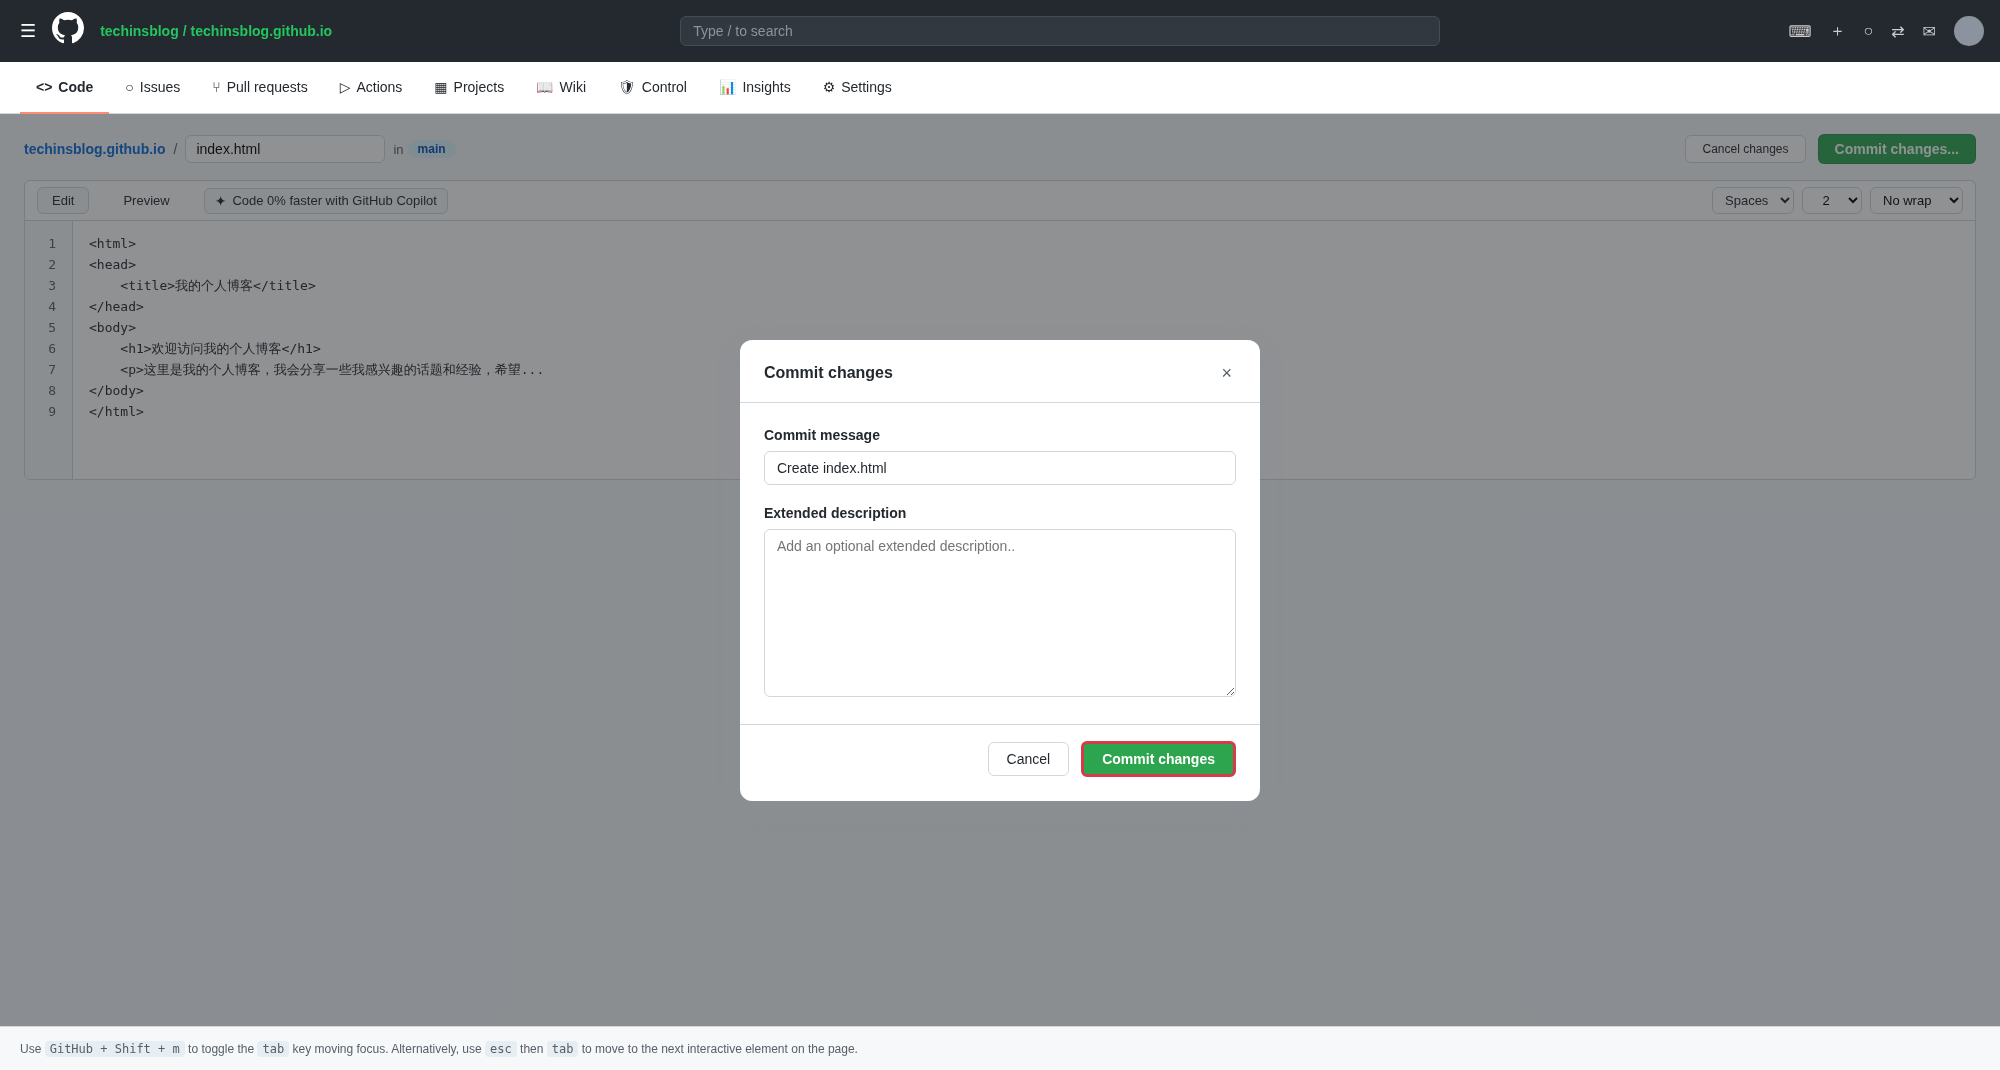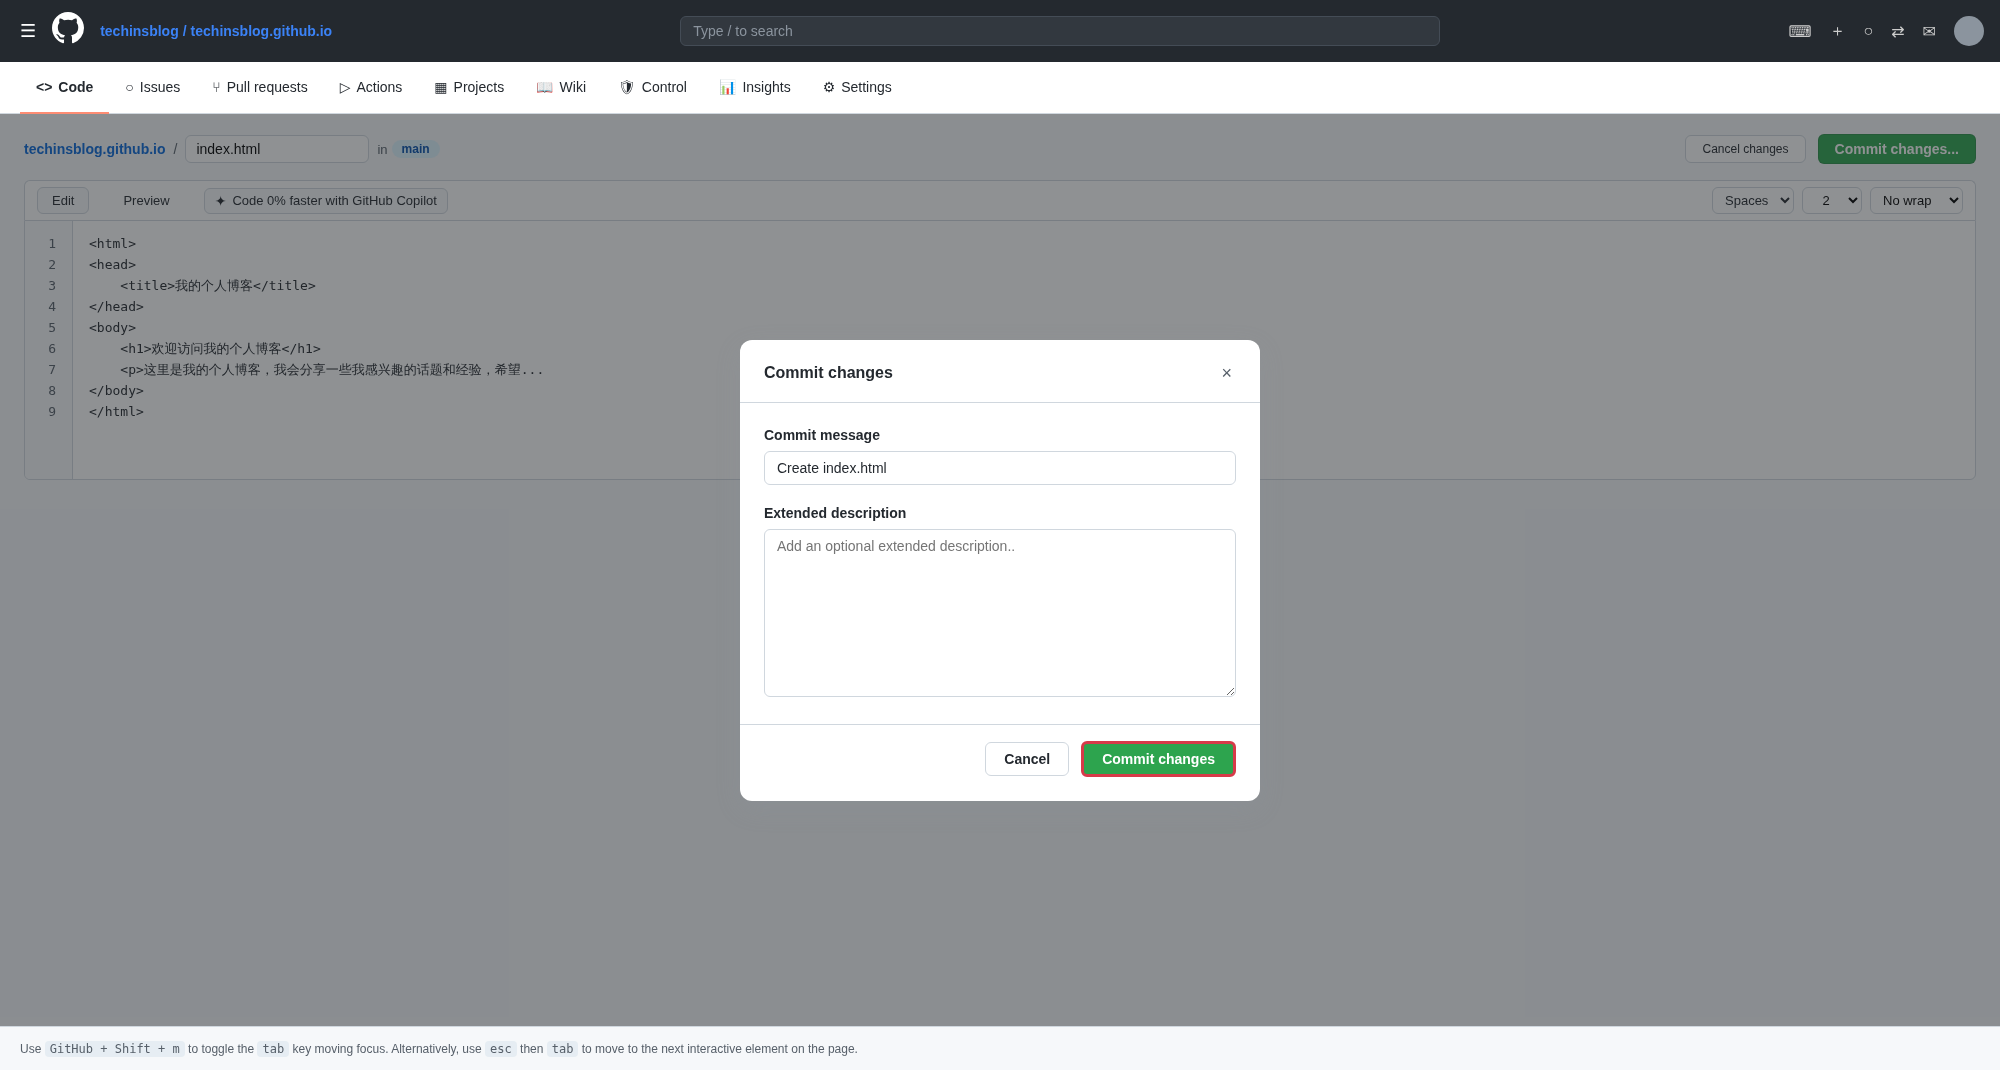--- a/index.html
+++ b/index.html
@@ -38,21 +38,21 @@
     }
     .nav-breadcrumb {
       color: #fff;
       font-size: 14px;
       font-weight: 600;
       display: flex;
       align-items: center;
       gap: 4px;
     }
     .nav-breadcrumb span {
-      color: #3b82f6;
+      color: #22c55e;
     }
     .nav-search {
       flex: 1;
       max-width: 760px;
       margin: 0 auto;
     }
     .nav-search input {
       width: 100%;
       background: #32383f;
       border: 1px solid #444c56;
@@ -126,21 +126,21 @@
       font-size: 14px;
     }
     .filepath-sep { color: #57606a; }
     .filepath-file input {
       border: 1px solid #d0d7de;
       border-radius: 6px;
       padding: 5px 10px;
       font-size: 14px;
       background: #fff;
       outline: none;
-      width: 184px;
+      width: 200px;
     }
     .filepath-branch {
       display: flex;
       align-items: center;
       gap: 4px;
       font-size: 13px;
       color: #57606a;
     }
     .branch-badge {
       background: #ddf4ff;
@@ -358,21 +358,21 @@
       border-top: 1px solid #d0d7de;
     }
     .btn-cancel-modal {
       background: #fff;
       border: 1px solid #d0d7de;
       border-radius: 6px;
       padding: 8px 18px;
       font-size: 14px;
       cursor: pointer;
       color: #24292f;
-      font-weight: 700;
+      font-weight: 400;
     }
     .btn-commit-modal {
       background: #2da44e;
       border: 3px solid #d73a49;
       border-radius: 6px;
       padding: 7px 18px;
       font-size: 14px;
       cursor: pointer;
       color: #fff;
       font-weight: 600;

